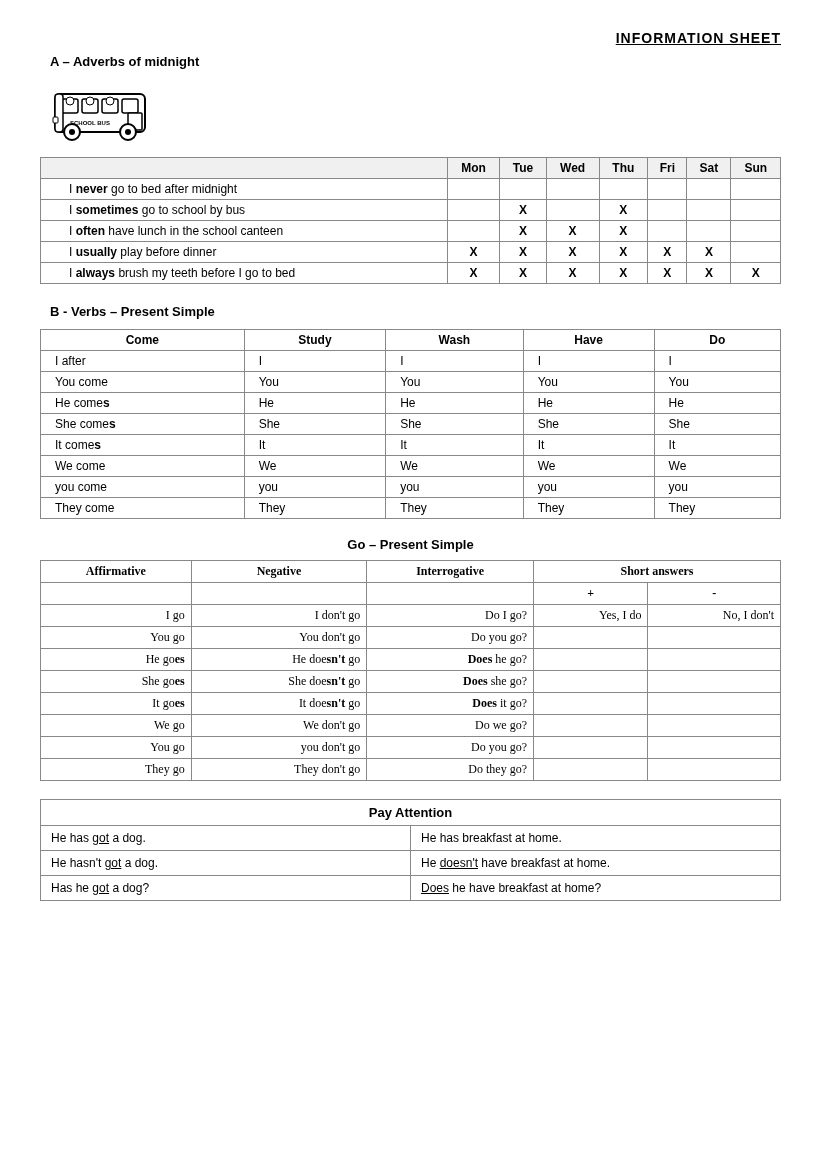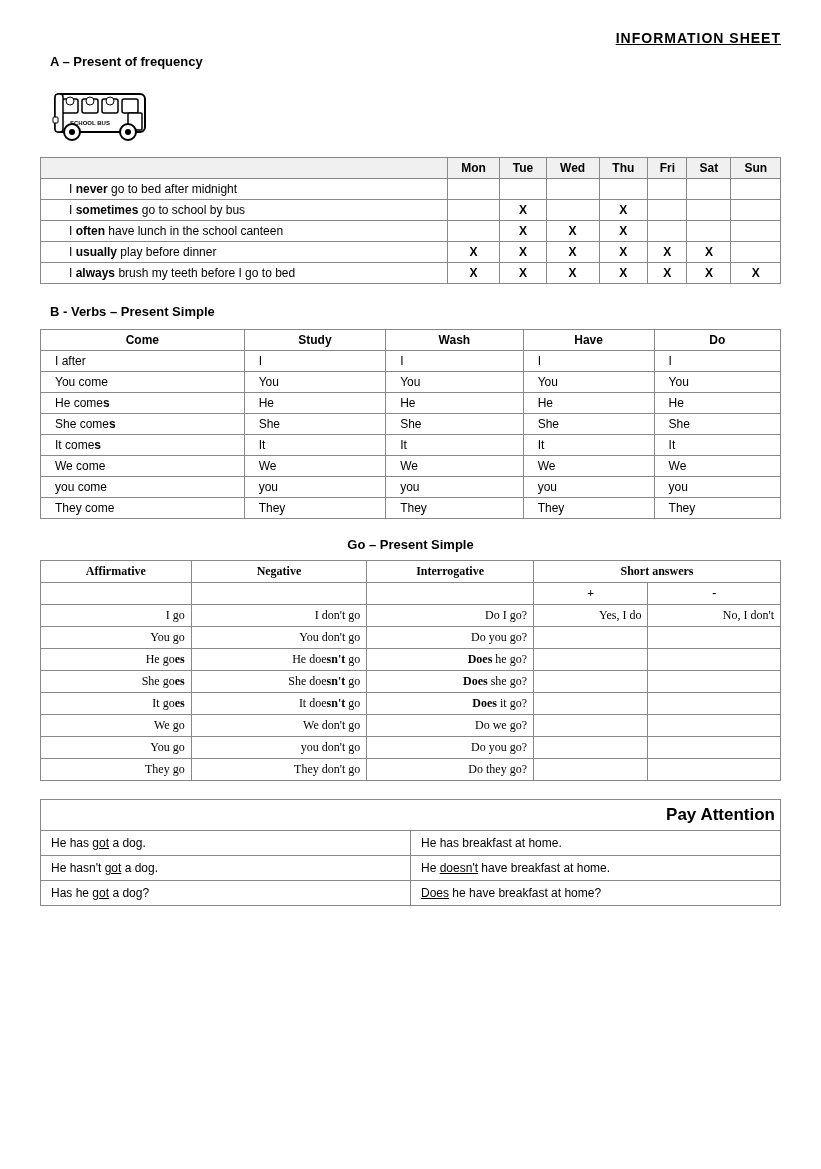--- a/index.html
+++ b/index.html
@@ -100,46 +100,46 @@
       border-bottom: 1px solid #888;
     }
     
     .pay-table {
       width: 100%;
       border-collapse: collapse;
       font-size: 12px;
       margin-bottom: 10px;
     }
     .pay-table .pay-header {
-      text-align: right;
+      text-align: center;
       font-weight: bold;
       border: 1px solid #888;
       padding: 5px;
       background: #fff;
-      font-size: 17px;
+      font-size: 13px;
     }
     .pay-table td {
       border: 1px solid #888;
       padding: 5px 10px;
       vertical-align: top;
       width: 50%;
     }
     .sub-section-title {
       text-align: center;
       font-weight: bold;
       font-size: 13px;
       margin-bottom: 8px;
     }
   </style>
 </head>
 <body>
 
 <div class="page-title">INFORMATION SHEET</div>
 
-<div class="section-title">A – Present of frequency</div>
+<div class="section-title">A – Adverbs of midnight</div>
 
 <div class="bus-image">
   <svg width="110" height="70" viewBox="0 0 110 70" xmlns="http://www.w3.org/2000/svg">
 
     <rect x="5" y="15" width="90" height="38" rx="5" ry="5" fill="white" stroke="black" stroke-width="2"></rect>
 
     <rect x="12" y="20" width="16" height="14" rx="2" fill="white" stroke="black" stroke-width="1.5"></rect>
     <rect x="32" y="20" width="16" height="14" rx="2" fill="white" stroke="black" stroke-width="1.5"></rect>
     <rect x="52" y="20" width="16" height="14" rx="2" fill="white" stroke="black" stroke-width="1.5"></rect>
     <rect x="72" y="20" width="16" height="14" rx="2" fill="white" stroke="black" stroke-width="1.5"></rect>

